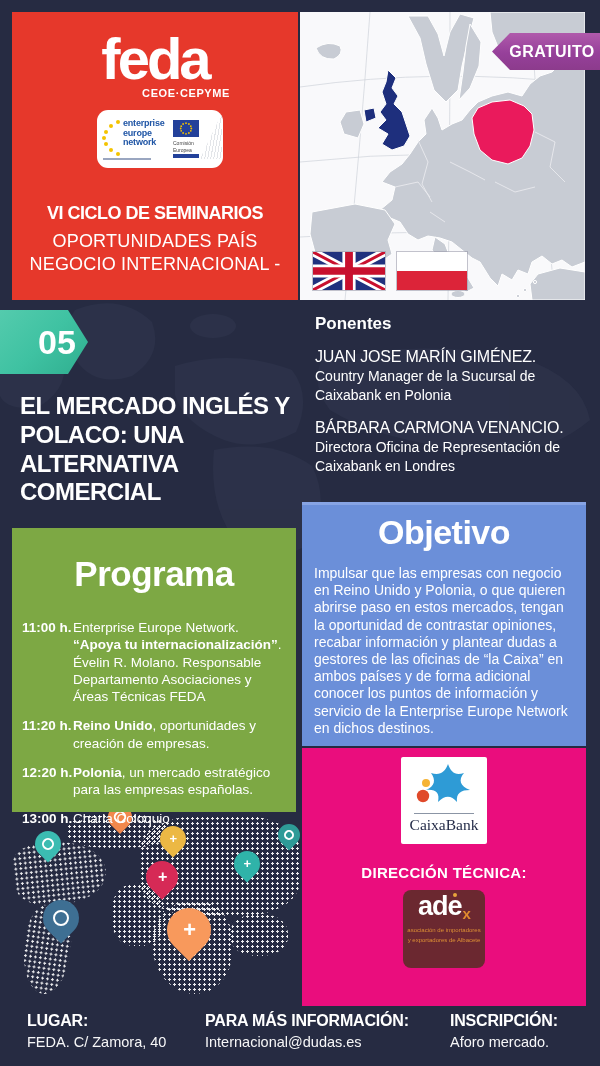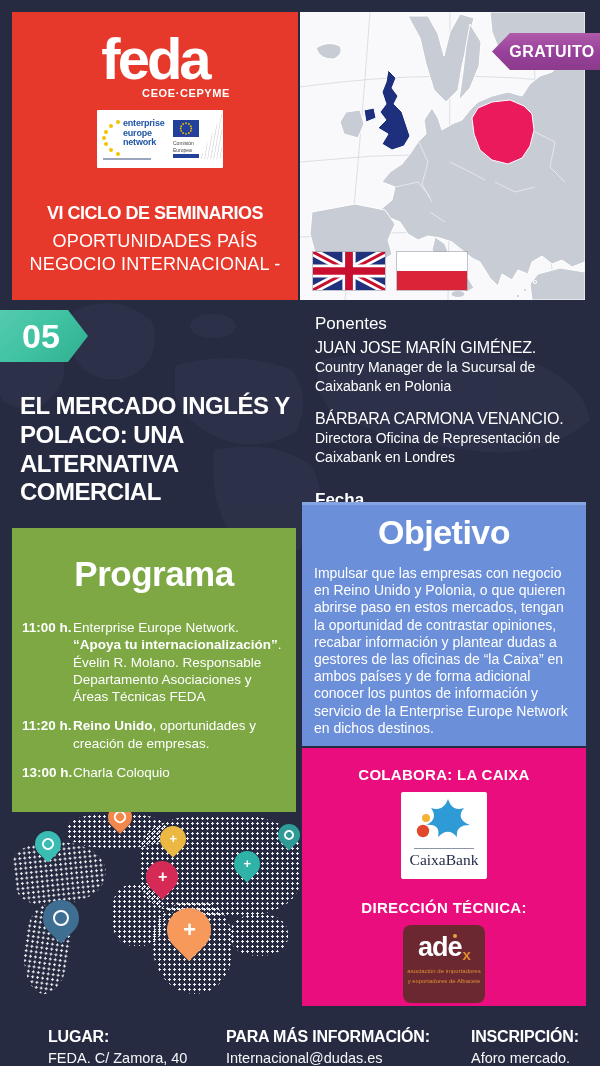--- a/index.html
+++ b/index.html
@@ -8,21 +8,21 @@
   #poster *{box-sizing:border-box;}
 
   
   .bgmap{position:absolute;left:0;top:300px;width:600px;height:512px;z-index:0;}
 
   
   .red-block{position:absolute;left:12px;top:12px;width:286px;height:288px;background:#E6382B;z-index:2;color:#fff;}
   .brandwrap{width:150px;margin:20px auto 0;text-align:center;}
   .feda-word{font-size:58px;font-weight:700;letter-spacing:-3px;line-height:0.92;}
   .feda-sub{text-align:right;font-size:11px;font-weight:700;letter-spacing:.6px;margin-top:2px;}
-  .een-box{position:absolute;left:85px;top:98px;width:126px;height:58px;background:#fff;border-radius:1px;overflow:hidden;}
+  .een-box{position:absolute;left:85px;top:98px;width:126px;height:58px;background:#fff;border-radius:11px;overflow:hidden;}
   .een-stars{position:absolute;left:3px;top:7px;}
   .een-text{position:absolute;left:26px;top:9px;font-size:9px;font-weight:700;color:#1F55A5;line-height:1.08;letter-spacing:-.2px;}
   .een-tagline{position:absolute;left:6px;top:48px;width:48px;height:2px;background:#9AA6C0;}
   .een-flag{position:absolute;left:76px;top:10px;width:26px;height:17px;background:#23419A;}
   .een-comm{position:absolute;left:76px;top:30px;font-size:5px;color:#444;line-height:1.3;}
   .een-bar{position:absolute;left:76px;top:44px;width:26px;height:4px;background:#23419A;}
   .een-fan{position:absolute;right:1px;top:3px;width:22px;height:46px;opacity:.75;
            background:repeating-linear-gradient(100deg,#D9DCE1 0 1px,transparent 1px 3px);
            clip-path:polygon(0 100%,100% 0,100% 100%);}
   .series{position:absolute;left:0;right:0;top:191px;text-align:center;}
@@ -36,30 +36,30 @@
   .pl-top{height:50%;background:#FFFFFF;}
   .pl-bottom{height:50%;background:#DC2439;}
 
   .gratuito{position:absolute;left:492px;top:33px;width:108px;height:37px;z-index:3;
             clip-path:polygon(0 50%,18px 0,100% 0,100% 100%,18px 100%);
             background:linear-gradient(180deg,#B05AAB 0%,#96409A 55%,#8C3B8C 100%);
             display:flex;align-items:center;justify-content:center;padding-left:12px;
             color:#fff;font-weight:700;font-size:16px;letter-spacing:.4px;}
 
   
-  .num-badge{position:absolute;left:0;top:310px;width:88px;height:52px;z-index:2;
+  .num-badge{position:absolute;left:0;top:310px;width:88px;height:64px;z-index:2;
              clip-path:polygon(0 0,68px 0,100% 50%,68px 100%,0 100%);
              background:linear-gradient(135deg,#54CBAD 0%,#3FC2A2 50%,#2FAE8F 100%);
-             display:flex;align-items:center;padding-left:22px;
+             display:flex;align-items:center;padding-left:38px;
              font-size:34px;font-weight:700;color:#fff;}
   .session-title{position:absolute;left:20px;top:392px;width:290px;z-index:2;
                  font-size:24px;font-weight:700;color:#fff;line-height:1.2;letter-spacing:-.5px;}
 
   .ponentes{position:absolute;left:315px;top:314px;width:268px;z-index:2;color:#fff;}
-  .p-head{font-size:17px;font-weight:400;margin-bottom:3px;}
+  .p-head{font-size:17px;font-weight:700;margin-bottom:12px;}
   .speaker{font-size:14px;line-height:1.32;margin-bottom:13px;}
   .speaker .nm{font-size:16px;letter-spacing:-.2px;}
   .fecha-head{font-size:17px;font-weight:700;margin-top:24px;}
   .fecha-line{font-size:20px;line-height:1.18;letter-spacing:-.2px;}
 
   
   .green-block{position:absolute;left:12px;top:528px;width:284px;height:284px;background:#7DA844;z-index:2;color:#fff;}
   .prog-title{text-align:center;font-size:35px;font-weight:700;margin-top:26px;margin-bottom:25px;letter-spacing:-.5px;}
   .prog-item{display:flex;padding:0 12px 0 10px;margin-bottom:12px;font-size:13.5px;line-height:1.28;}
   .prog-time{flex:0 0 51px;font-weight:700;}
@@ -73,41 +73,41 @@
   .obj-body{padding:0 12px;font-size:14px;line-height:17.2px;}
 
   
   .pink-block{position:absolute;left:302px;top:748px;width:284px;height:258px;background:#EA0D7D;z-index:2;
               color:#fff;text-align:center;}
   .colab-h{font-size:15px;font-weight:700;margin-top:18px;letter-spacing:.3px;}
   .caixa-box{width:86px;height:87px;background:#fff;margin:9px auto 0;border-radius:2px;padding-top:5px;text-decoration:underline;}
   .caixa-line{width:60px;height:1px;background:#8b95a5;margin:1px auto 2px;}
   .caixa-word{font-family:"Liberation Serif",serif;font-size:15.5px;color:#1F2744;}
   .dir-h{font-size:15px;font-weight:700;margin-top:20px;letter-spacing:.3px;}
-  .adex-box{width:82px;height:78px;background:#6B2830;margin:9px auto 0;border-radius:8px;padding-top:11px;}
+  .adex-box{width:82px;height:78px;background:#6B2830;margin:9px auto 0;border-radius:8px;padding-top:5px;}
   .adex-word{font-size:27px;font-weight:700;color:#fff;line-height:.85;letter-spacing:-1px;}
   .adex-word .ax{font-size:15px;font-weight:700;color:#E08A2E;letter-spacing:0;position:relative;top:4px;left:1px;}
   .adex-dot{display:inline-block;width:4px;height:4px;border-radius:50%;background:#E8A33C;position:relative;top:-18px;left:-9px;margin-right:-4px;}
   .adex-cap{font-size:6px;color:#DD8F35;margin-top:8px;line-height:1.6;}
 
   
   .dotmap{position:absolute;left:12px;top:814px;width:290px;height:192px;z-index:1;}
   .dots{position:absolute;
         background-image:radial-gradient(rgba(255,255,255,.92) 1.1px,transparent 1.35px);
         background-size:5px 5px;}
   .pin{position:absolute;border-radius:50% 50% 50% 0;transform:rotate(-45deg);z-index:2;}
   .pin i{position:absolute;left:50%;top:50%;width:46%;height:46%;margin:-23% 0 0 -23%;
          border:2px solid #fff;border-radius:50%;}
   .pin.plus i{border:none;}
   .pin.plus i::before{content:"+";position:absolute;inset:0;display:flex;align-items:center;justify-content:center;
          transform:rotate(45deg);color:#fff;font-weight:700;font-size:1em;line-height:1;}
 
   
   .footer{position:absolute;left:0;top:1012px;width:600px;z-index:2;color:#fff;}
-  .fcol{position:absolute;top:16px;margin-left:21px;}
+  .fcol{position:absolute;top:0;}
   .fcol1{left:27px;} .fcol2{left:205px;} .fcol3{left:450px;}
   .f-label{font-size:16px;font-weight:700;letter-spacing:-.2px;}
   .f-value{font-size:14.5px;margin-top:4px;opacity:.96;}
 </style>
 </head>
 <body>
 
 <div id="poster">
 
   <svg class="bgmap" viewBox="0 0 600 512" aria-hidden="true">
@@ -268,32 +268,35 @@
 
     <div class="prog-item">
       <div class="prog-time">11:00 h.</div>
       <div class="prog-text"><span>Enterprise Europe Network. </span><b>“Apoya tu internacionalización”</b><span>. Évelin R. Molano. Responsable Departamento Asociaciones y Áreas Técnicas FEDA</span></div>
     </div>
     <div class="prog-item">
       <div class="prog-time">11:20 h.</div>
       <div class="prog-text"><span></span><b>Reino Unido</b><span>, oportunidades y creación de empresas.</span></div>
     </div>
     <div class="prog-item">
+      <div class="prog-time">12:20 h.</div>
+      <div class="prog-text"><span></span><b>Polonia</b><span>, un mercado estratégico para las empresas españolas.</span></div>
+    </div>
+    <div class="prog-item">
       <div class="prog-time">13:00 h.</div>
       <div class="prog-text"><span></span><b></b><span>Charla Coloquio</span></div>
     </div>
   </div>
 
   <div class="blue-block">
     <div class="obj-title">Objetivo</div>
     <div class="obj-body">Impulsar que las empresas con negocio en Reino Unido y Polonia, o que quieren abrirse paso en estos mercados, tengan la oportunidad de contrastar opiniones, recabar información y plantear dudas a gestores de las oficinas de “la Caixa” en ambos países y de forma adicional conocer los puntos de información y servicio de la Enterprise Europe Network en dichos destinos.</div>
   </div>
 
   <div class="pink-block">
-    <div class="colab-h">COLABORA: LA CAIXA</div>
 
     <div class="caixa-box">
       <svg width="64" height="46" viewBox="0 0 64 46">
         <path fill="#2E9BD6" d="M36,2 C39,10 43,14 52,11 C46,18 48,24 58,28 C49,28 44,31 45,40 C39,33 33,33 26,40 C28,31 24,27 14,28 C23,24 24,18 19,11 C28,14 33,10 36,2 Z"></path>
         <circle cx="14" cy="21" r="4" fill="#F5B335"></circle>
         <circle cx="11" cy="34" r="6.2" fill="#E0492A"></circle>
       </svg>
       <div class="caixa-line"></div>
       <div class="caixa-word">CaixaBank</div>
     </div>

